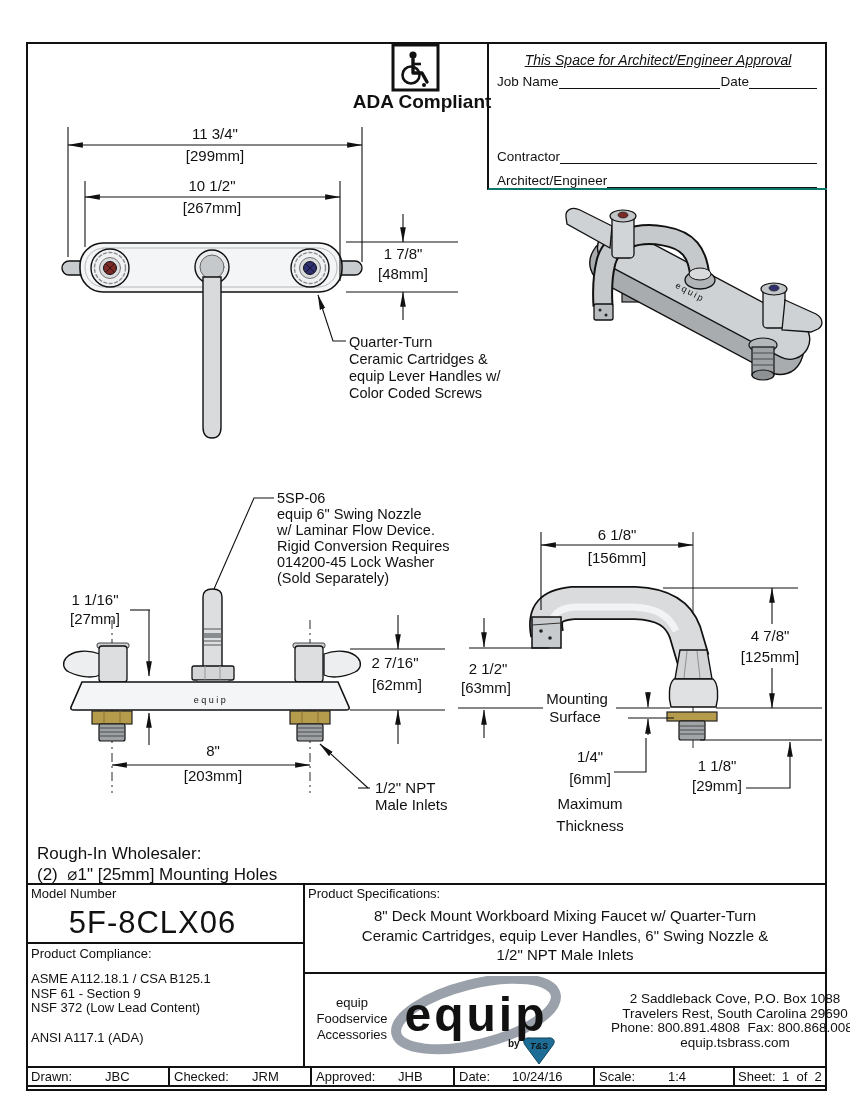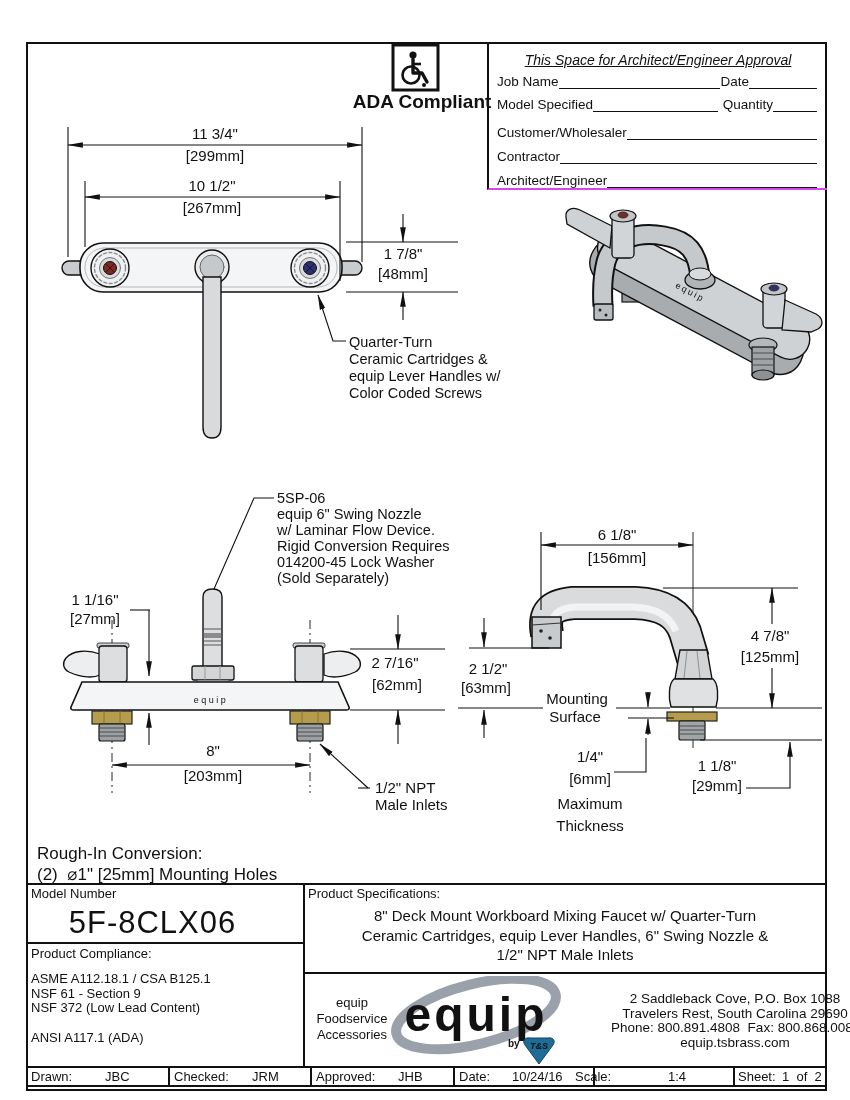--- a/index.html
+++ b/index.html
@@ -4,21 +4,21 @@
 <style>
   html,body{margin:0;padding:0;background:#fff;}
   .page{position:relative;width:850px;height:1100px;background:#fff;overflow:hidden;
         font-family:"Liberation Sans","DejaVu Sans",sans-serif;color:#111;}
   .abs{position:absolute;}
   .line{position:absolute;background:#111;}
   .page-border{position:absolute;left:26px;top:42px;width:801px;height:1049px;
                border:2.5px solid #111;box-sizing:border-box;}
   
   .approval{position:absolute;left:487px;top:42px;width:340px;height:148px;
-            border-left:2px solid #111;border-bottom:2px solid #d946ef;box-sizing:border-box;}
+            border-left:2px solid #111;border-bottom:2px solid #0f766e;box-sizing:border-box;}
   .approval-title{position:absolute;left:0;top:10px;width:100%;text-align:center;
                   font-style:italic;font-size:14px;text-decoration:underline;}
   .a-row{position:absolute;left:8px;right:10px;height:17px;display:flex;align-items:flex-end;}
   .a-row .lbl{white-space:nowrap;font-size:13.5px;line-height:14px;}
   .a-row .fill{flex:1 1 auto;border-bottom:1.4px solid #111;height:1px;}
   .a-row .fill.short{flex:0 0 68px;}
   .a-row .fill.tiny{flex:0 0 44px;}
   
   .ada-label{position:absolute;left:352px;top:91px;width:140px;text-align:center;
              font-weight:bold;font-size:19px;}
@@ -281,42 +281,32 @@
   <div class="ada-label">ADA Compliant</div>
 
   <div class="approval">
     <div class="approval-title">This Space for Architect/Engineer Approval</div>
     <div class="a-row" style="top:30px">
       <span class="lbl">Job Name</span>
       <span class="fill"></span>
       <span class="lbl">Date</span>
       <span class="fill short"></span>
     </div>
-    <div class="a-row" style="top:53px">
-      <span class="lbl">Model Specified</span>
-      <span class="fill" style="margin-right:5px"></span>
-      <span class="lbl">Quantity</span>
-      <span class="fill tiny"></span>
-    </div>
-    <div class="a-row" style="top:81px">
-      <span class="lbl">Customer/Wholesaler</span>
-      <span class="fill"></span>
-    </div>
     <div class="a-row" style="top:129px">
       <span class="lbl">Architect/Engineer</span>
       <span class="fill"></span>
     </div>
     <div class="a-row" style="top:105px">
       <span class="lbl">Contractor</span>
       <span class="fill"></span>
     </div>
   </div>
 
   <div class="roughin">
-    <div>Rough-In Conversion:</div>
+    <div>Rough-In Wholesaler:</div>
     <div class="pre">(2)  ⌀1" [25mm] Mounting Holes</div>
   </div>
 
   <div class="line" style="left:26px;top:883px;width:801px;height:2px"></div>
   <div class="line" style="left:303px;top:883px;width:2px;height:183px"></div>
   <div class="line" style="left:26px;top:942px;width:277px;height:1.6px"></div>
   <div class="line" style="left:303px;top:972px;width:524px;height:1.6px"></div>
   <div class="line" style="left:26px;top:1066px;width:801px;height:1.6px"></div>
   <div class="line" style="left:26px;top:1085px;width:801px;height:2px"></div>
   <div class="line" style="left:168px;top:1066px;width:1.6px;height:19px"></div>
@@ -363,18 +353,18 @@
   </div>
 
   <div class="footer-cell" style="left:31px">Drawn:</div>
   <div class="footer-cell" style="left:105px">JBC</div>
   <div class="footer-cell" style="left:174px">Checked:</div>
   <div class="footer-cell" style="left:252px">JRM</div>
   <div class="footer-cell" style="left:316px">Approved:</div>
   <div class="footer-cell" style="left:398px">JHB</div>
   <div class="footer-cell" style="left:459px">Date:</div>
   <div class="footer-cell" style="left:512px">10/24/16</div>
-  <div class="footer-cell" style="left:575px">Scale:</div>
+  <div class="footer-cell" style="left:599px">Scale:</div>
   <div class="footer-cell" style="left:668px">1:4</div>
   <div class="footer-cell" style="left:738px">Sheet:</div>
   <div class="footer-cell" style="left:782px">1  of  2</div>
 
 </div>
 
 </body></html>

